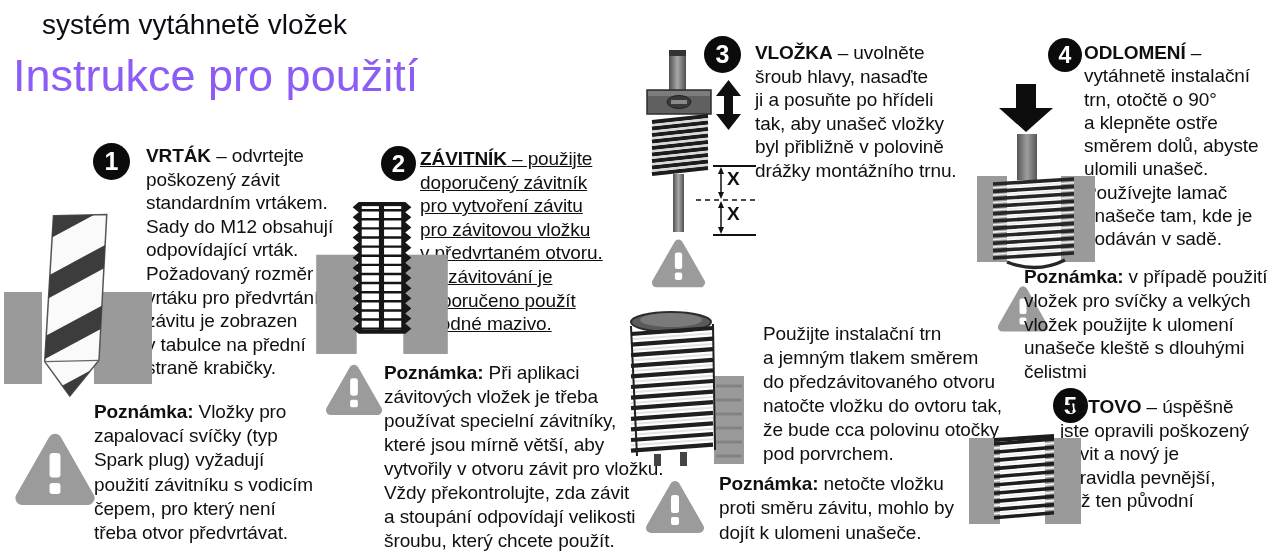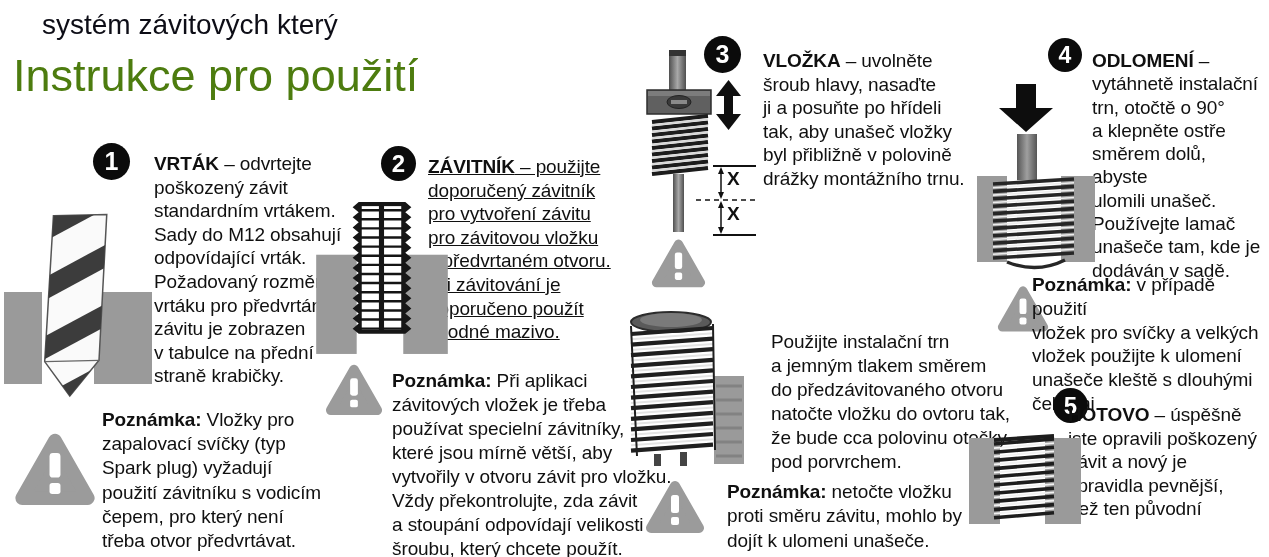--- a/index.html
+++ b/index.html
@@ -1,40 +1,40 @@
 <!DOCTYPE html>
 <html><head>
 <meta charset="utf-8">
 <style>
   html,body{margin:0;padding:0;background:#fff;}
   .canvas{
     position:relative;width:1269px;height:557px;background:#ffffff;
     overflow:hidden;font-family:"Liberation Sans",sans-serif;color:#101010;
   }
   .kicker{position:absolute;left:42px;top:8px;font-size:28px;line-height:34px;color:#0d0d16;}
-  .title{position:absolute;left:13px;top:50px;font-size:45px;line-height:52px;color:#4d7c0f;}
+  .title{position:absolute;left:13px;top:50px;font-size:45px;line-height:52px;color:#8b5cf6;}
   .badge{
     position:absolute;width:37px;height:37px;border-radius:50%;background:#0b0b0b;color:#fff;
     display:flex;align-items:center;justify-content:center;
     font-size:25px;font-weight:700;
   }
   .body{
-    position:absolute;margin:8px;font-size:19px;line-height:23.6px;
+    position:absolute;margin:0;font-size:19px;line-height:23.6px;
     white-space:pre-line;color:#101010;letter-spacing:-0.1px;
   }
   .body b{font-weight:700;}
   .dimx{position:absolute;font-size:19px;font-weight:700;color:#101010;}
   svg{position:absolute;display:block;}
 </style>
 </head>
 <body>
 
 <div class="canvas">
 
-  <div class="kicker">systém závitových který</div>
+  <div class="kicker">systém vytáhnetě vložek</div>
   <div class="title">Instrukce pro použití</div>
 
   <div class="badge" style="left:93px;top:143px;">1</div>
   <p class="body" style="left:146px;top:144px;"><b>VRTÁK</b><span> – odvrtejte
 poškozený závit
 standardním vrtákem.
 Sady do M12 obsahují
 odpovídající vrták.
 Požadovaný rozměr
 vrtáku pro předvrtání

